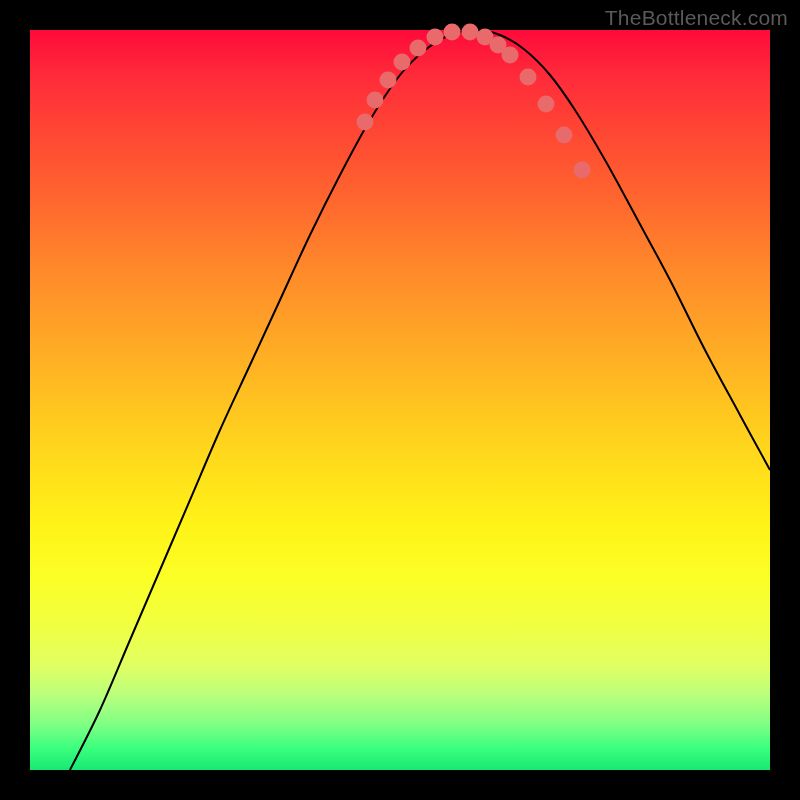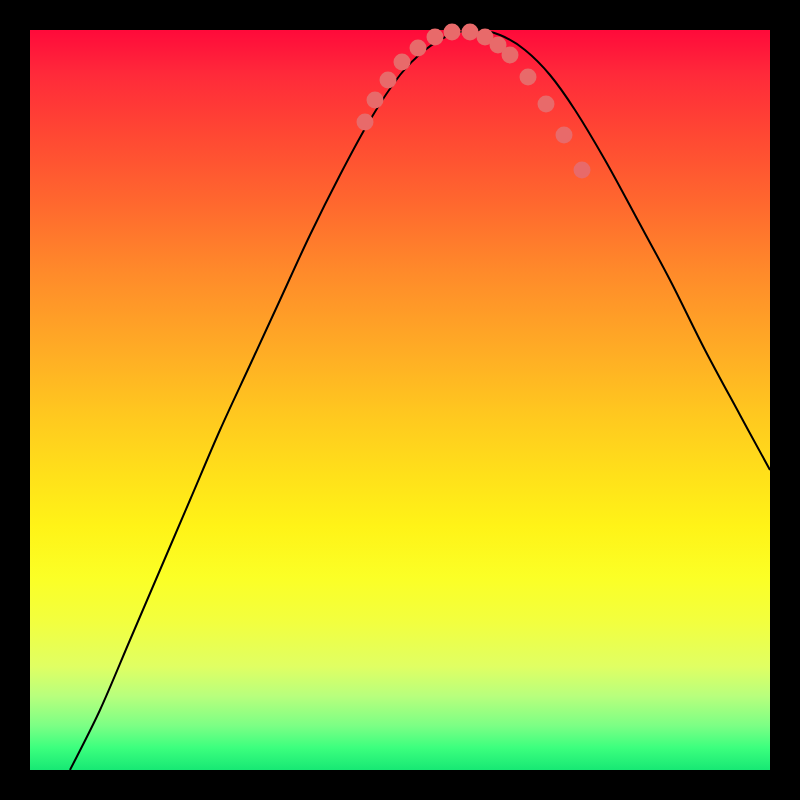--- a/index.html
+++ b/index.html
@@ -61,20 +61,21 @@
     width: 740px;
     height: 740px;
     overflow: visible;
   }
 </style>
 </head>
 <body>
 
 <div class="frame">
 
+  <div class="watermark">TheBottleneck.com</div>
 
   <div class="plot-area">
     <svg class="curve" viewBox="0 0 740 740">
       <path id="curve-path" fill="none" stroke="#000000" stroke-width="2" d="M 40 740 C 45.0 730.0, 60.0 701.7, 70 680 C 80.0 658.3, 90.0 633.3, 100 610 C 110.0 586.7, 120.0 563.3, 130 540 C 140.0 516.7, 150.0 493.3, 160 470 C 170.0 446.7, 180.0 422.5, 190 400 C 200.0 377.5, 210.0 356.7, 220 335 C 230.0 313.3, 240.0 291.7, 250 270 C 260.0 248.3, 270.0 225.8, 280 205 C 290.0 184.2, 300.0 164.2, 310 145 C 320.0 125.8, 330.0 106.7, 340 90 C 350.0 73.3, 360.8 56.7, 370 45 C 379.2 33.3, 386.7 26.7, 395 20 C 403.3 13.3, 411.7 8.3, 420 5 C 428.3 1.7, 436.7 0.0, 445 0 C 453.3 0.0, 461.7 1.7, 470 5 C 478.3 8.3, 486.7 13.3, 495 20 C 503.3 26.7, 511.7 35.0, 520 45 C 528.3 55.0, 535.8 65.8, 545 80 C 554.2 94.2, 565.0 112.5, 575 130 C 585.0 147.5, 594.2 165.0, 605 185 C 615.8 205.0, 628.3 227.5, 640 250 C 651.7 272.5, 663.3 297.5, 675 320 C 686.7 342.5, 699.2 365.0, 710 385 C 720.8 405.0, 735.0 430.8, 740 440"></path>
       <g id="markers">
           <circle cx="335" cy="92" r="8.5" fill="#e86a6a"></circle>
           <circle cx="345" cy="70" r="8.5" fill="#e86a6a"></circle>
           <circle cx="358" cy="50" r="8.5" fill="#e86a6a"></circle>
           <circle cx="372" cy="32" r="8.5" fill="#e86a6a"></circle>
           <circle cx="388" cy="18" r="8.5" fill="#e86a6a"></circle>

